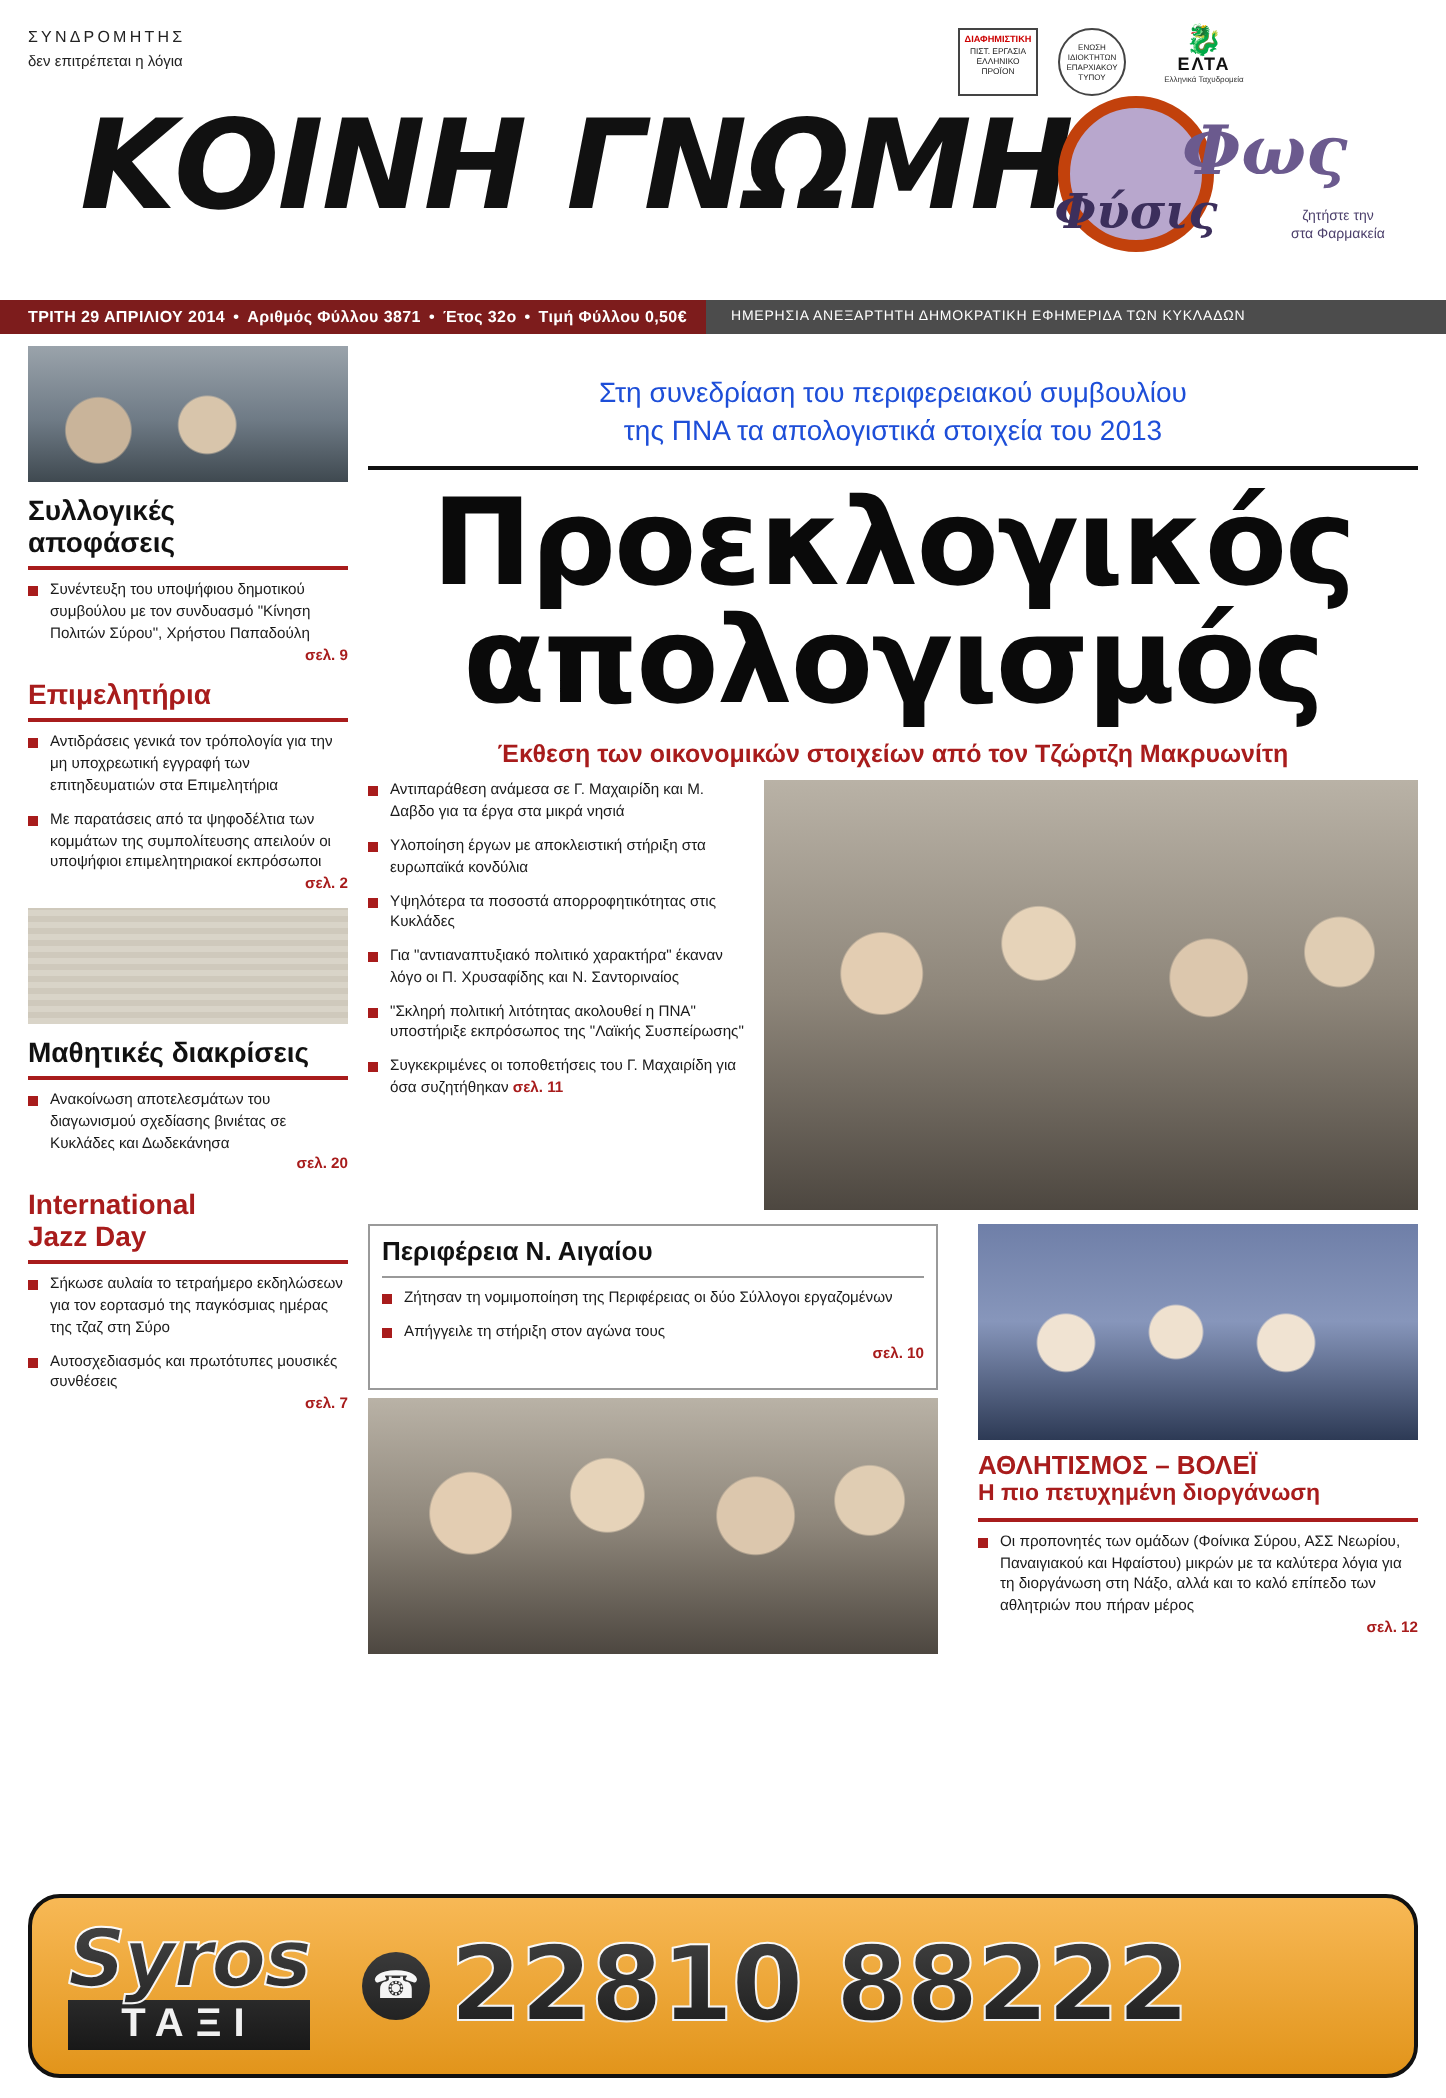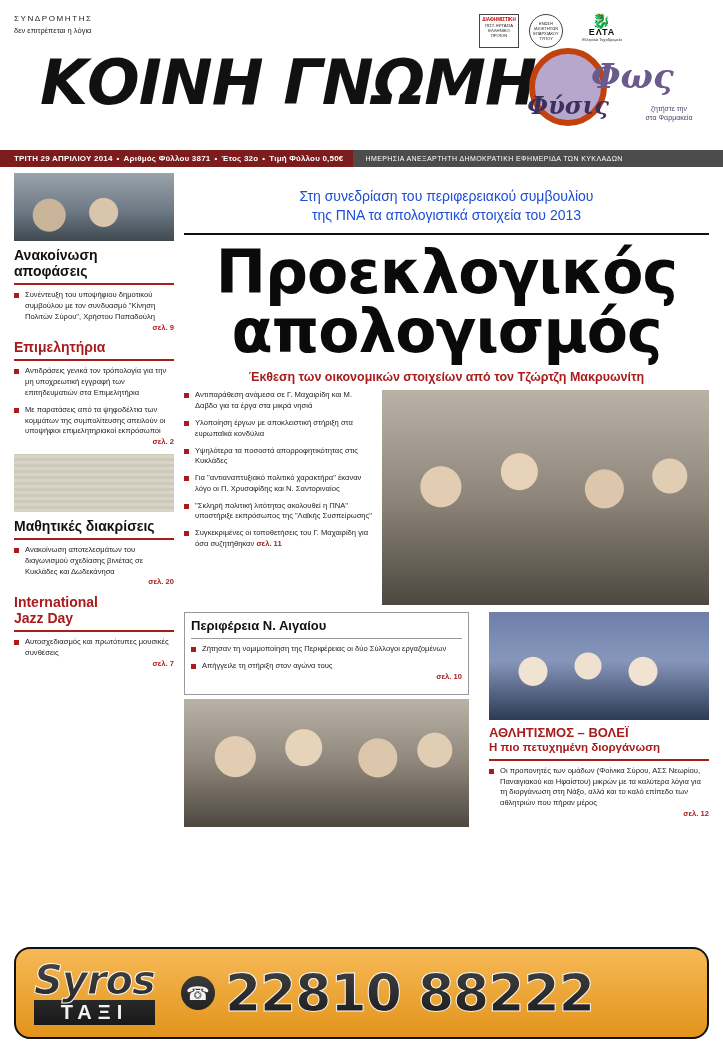--- a/index.html
+++ b/index.html
@@ -192,21 +192,21 @@
     <div class="right">ΗΜΕΡΗΣΙΑ ΑΝΕΞΑΡΤΗΤΗ ΔΗΜΟΚΡΑΤΙΚΗ ΕΦΗΜΕΡΙΔΑ ΤΩΝ ΚΥΚΛΑΔΩΝ</div>
   </div>
 
   <div class="body">
 
     <div class="col-left">
       <div class="photo small ph-people"></div>
 
       <div>
         <div class="sec-title">
-          <div>Ανακοίνωση</div>
+          <div>Συλλογικές</div>
           <div>αποφάσεις</div>
         </div>
         <hr class="hr-red">
         <div class="bullet">
           <span>Συνέντευξη του υποψήφιου δημοτικού συμβούλου με τον συνδυασμό "Κίνηση Πολιτών Σύρου", Χρήστου Παπαδούλη</span>
           <span class="pg pg-right">σελ. 9</span>
         </div>
       </div>
 
       <div>
@@ -231,20 +231,23 @@
           <span class="pg pg-right">σελ. 20</span>
         </div>
       </div>
 
       <div>
         <div class="sec-title red">
           <div>International</div>
           <div>Jazz Day</div>
         </div>
         <hr class="hr-red">
+        <div class="bullet">
+          <span>Σήκωσε αυλαία το τετραήμερο εκδηλώσεων για τον εορτασμό της παγκόσμιας ημέρας της τζαζ στη Σύρο</span>
+        </div>
         <div class="bullet">
           <span>Αυτοσχεδιασμός και πρωτότυπες μουσικές συνθέσεις</span>
           <span class="pg pg-right">σελ. 7</span>
         </div>
       </div>
     </div>
 
     <div class="col-main">
       <div class="kicker">
         <div>Στη συνεδρίαση του περιφερειακού συμβουλίου</div>

